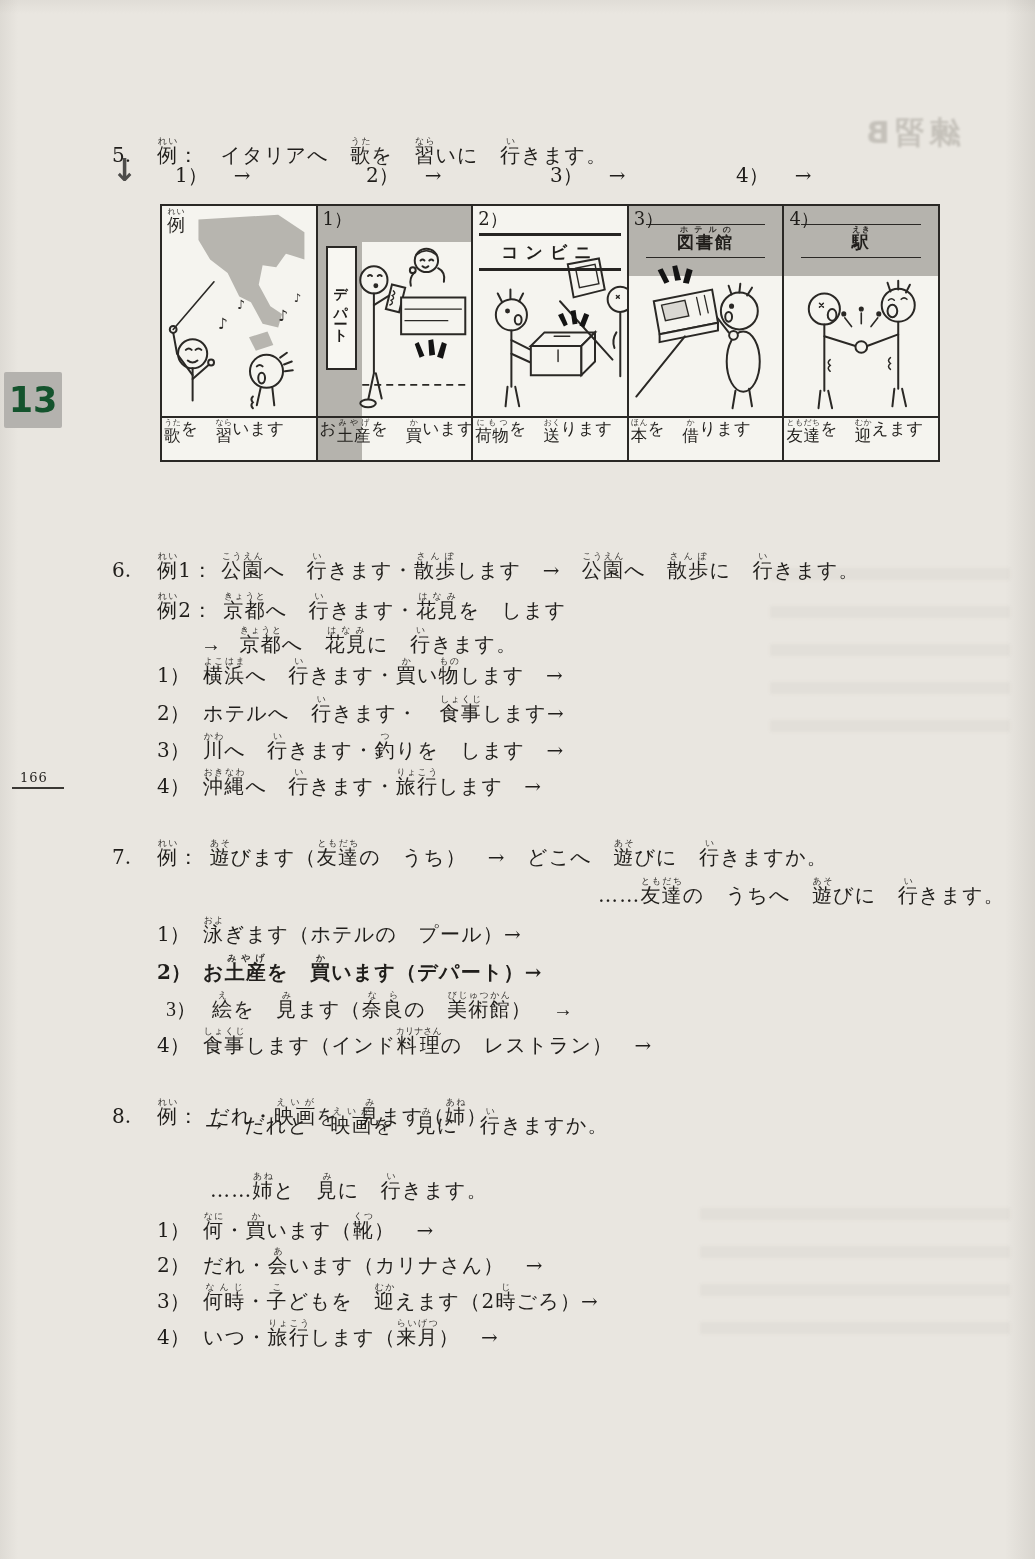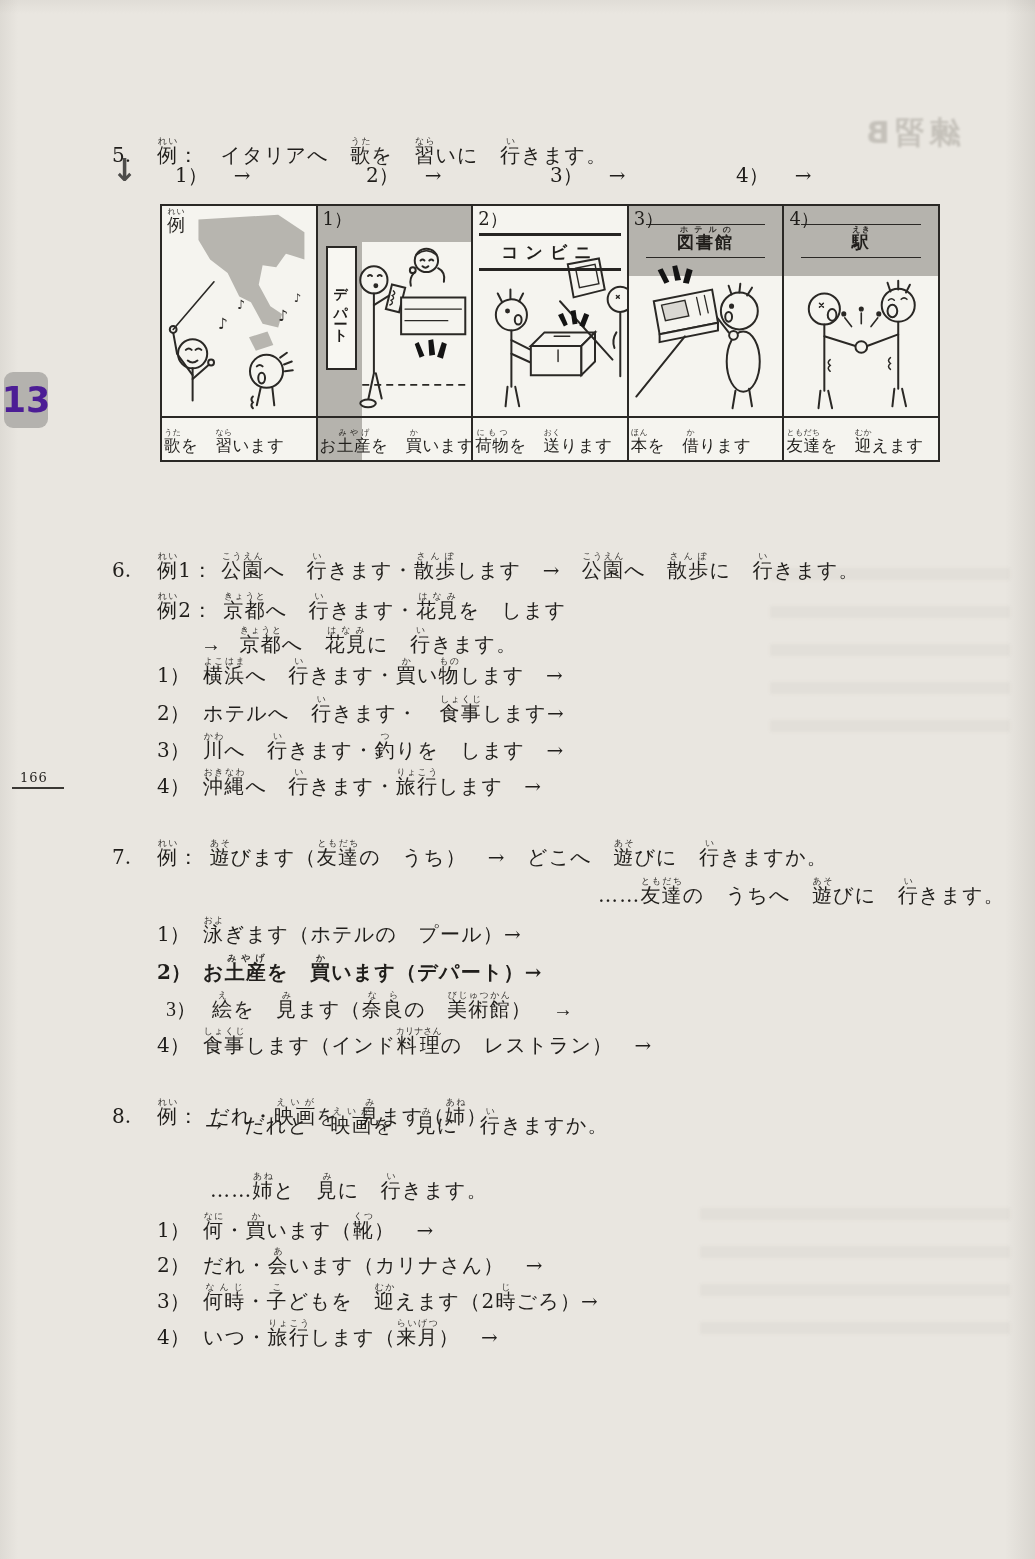--- a/index.html
+++ b/index.html
@@ -16,40 +16,40 @@
   .tline { position:absolute; white-space:nowrap; font-size:20px; letter-spacing:1.2px; line-height:1.25;margin-top:30px; }
   ruby { ruby-position:over; }
   ruby rt { font-size:9px; letter-spacing:0; opacity:.92; }
   .num { display:inline-block; width:45px; letter-spacing:0; }
   .no  { display:inline-block; width:46px; letter-spacing:0; }
   .down-arrow { position:absolute; left:112px; top:152px; font-family:"DejaVu Sans",sans-serif;
     font-size:30px; font-weight:bold; color:#4d4c4a; transform:scaleY(1.05); }
   .arrow-item { position:absolute; top:162px; font-size:20px; }
   .arrow-item .ar { margin-left:26px; }
 
-  .lesson-tab { position:absolute; left:4px; top:372px; width:44px; height:56px;
-    background:#b4b2ae; border-radius:9px; display:flex; align-items:center; justify-content:center;
-    font-family:"DejaVu Sans",sans-serif; font-weight:bold; font-size:35px; color:#4c1d95; }
+  .lesson-tab { position:absolute; left:4px; top:372px; width:58px; height:56px;
+    background:#b4b2ae; border-radius:2px; display:flex; align-items:center; justify-content:center;
+    font-family:"DejaVu Sans",sans-serif; font-weight:bold; font-size:35px; color:#14532d; }
   .page-number { position:absolute; left:12px; top:770px; font-size:13px; letter-spacing:1px;
     padding:0 16px 2px 8px; border-bottom:2px solid #3a3834; }
 
   .bleed-title { position:absolute; left:862px; top:112px; font-size:31px; font-weight:bold;
     color:#a8a49c; opacity:.55; transform:scaleX(-1); filter:blur(1.3px); letter-spacing:4px;
     font-family:"DejaVu Sans",sans-serif; }
   .bleed-block { position:absolute; pointer-events:none; opacity:.5; filter:blur(1.5px);
     background:repeating-linear-gradient(0deg, rgba(0,0,0,0) 0 26px, rgba(150,144,136,.16) 26px 38px); }
 
   
   .panels { position:absolute; left:160px; top:204px; width:780px; height:258px;
     display:flex; border:2.5px solid #2a2825; background:#f5f4ef; box-sizing:border-box; }
   .panel { flex:1 1 0; min-width:0; border-left:2.5px solid #2a2825; display:flex; flex-direction:column; position:relative; }
   .panel:first-child { border-left:none; }
   .panel-img { flex:1; position:relative; overflow:hidden; }
   .panel-cap { height:39px; border-top:2px solid #2a2825; font-size:16.5px; white-space:nowrap;
-    display:flex; align-items:flex-end; padding:0 1px 3px 2px; letter-spacing:.5px; background:#f5f4ef; }
+    display:flex; padding:0 1px 3px 2px; letter-spacing:.5px; background:#f5f4ef; }
   .panel-cap ruby rt { font-size:8px; }
   .plabel { position:absolute; top:1px; left:5px; font-size:18px; letter-spacing:0; z-index:3; }
   .plabel ruby rt { font-size:8px; }
 
   .panel--gray .panel-img { background:#b5b3ad; }
   .p1-scene { position:absolute; left:29%; top:36px; right:0; bottom:0; background:#f5f4ef; }
   .panel1 .panel-cap { background:linear-gradient(to right,#b5b3ad 0 29%,#f5f4ef 29% 100%); }
   .vsign { position:absolute; left:8px; top:40px; width:27px; height:120px; background:#f8f7f2;
     border:2px solid #2a2825; writing-mode:vertical-rl; text-orientation:upright;
     display:flex; align-items:center; justify-content:center; font-size:14px; font-weight:bold;

